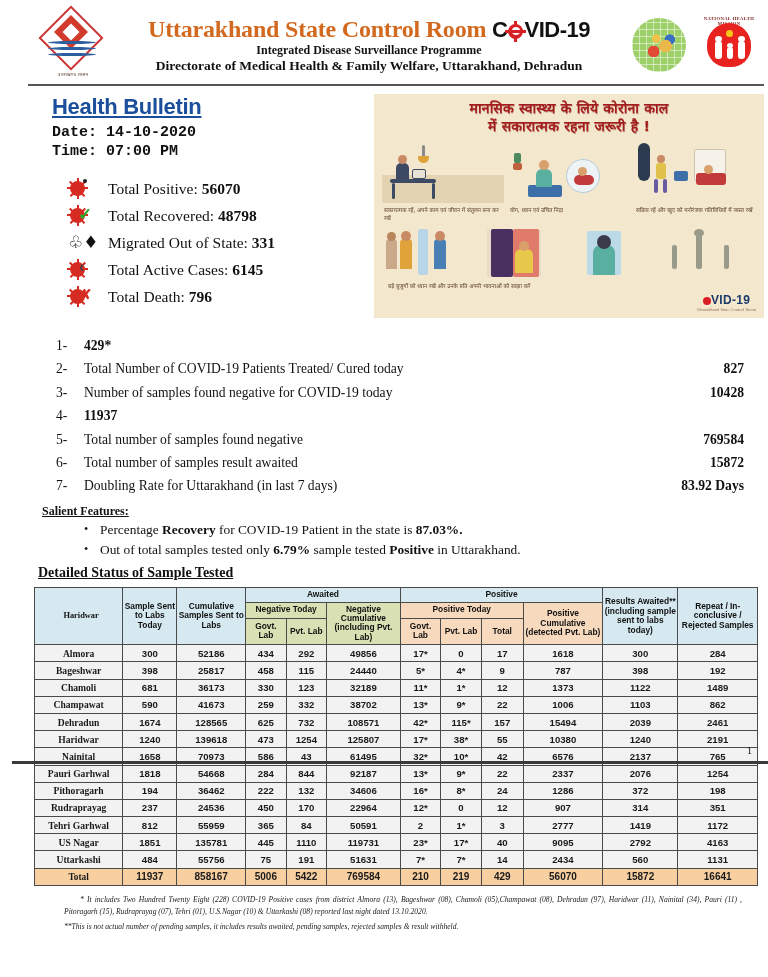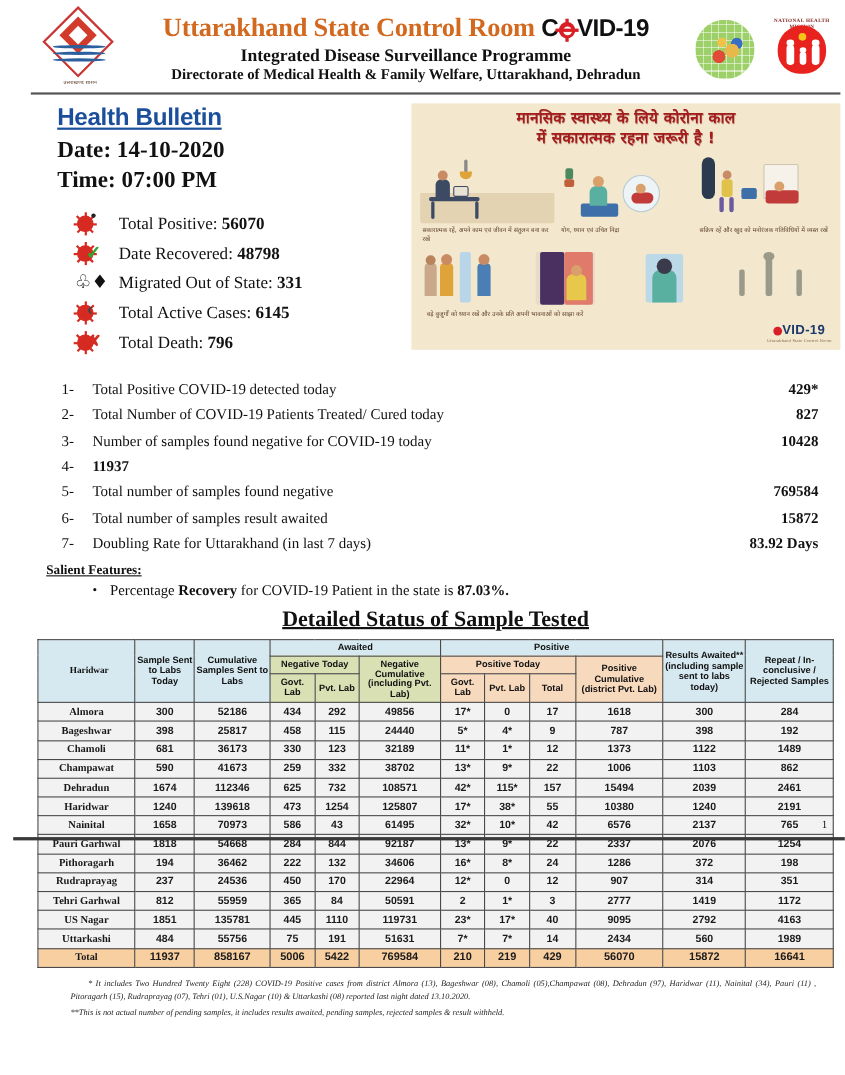--- a/index.html
+++ b/index.html
@@ -118,21 +118,21 @@
   }
   .covid-o i {
     position: absolute;
     left: 3.5px; top: 3.5px;
     width: 8px; height: 8px;
     border-radius: 50%;
     background: #fff;
     display: block;
   }
   .title-line2 {
-    font-size: 16px;
+    font-size: 12px;
     font-weight: bold;
     margin-top: 2px;
     line-height: 1.15;
   }
   .title-line3 {
     font-size: 13.5px;
     font-weight: bold;
     line-height: 1.15;
   }
   .logo-globe {
@@ -210,23 +210,24 @@
   .hb-title {
     font-family: "Liberation Sans", sans-serif;
     font-size: 22px;
     font-weight: bold;
     color: #1b4f9c;
     text-decoration: underline;
     letter-spacing: -0.3px;
     margin-bottom: 3px;
   }
   .hb-date, .hb-time {
-    font-size: 21px;
+    font-size: 15px;
     font-weight: bold;
     line-height: 1.28;
+    font-family: Liberation Mono, monospace;
   }
   .stats {
     margin-top: 14px;
   }
   .stat-row {
     display: flex;
     align-items: center;
     height: 27px;
     padding-left: 14px;
   }
@@ -416,22 +417,22 @@
     line-height: 1.55;
     position: relative;
   }
   .salient li::before {
     content: "\2022";
     position: absolute;
     left: -16px;
     font-size: 12px;
   }
   .detailed-title {
-    text-align: center;
-    font-size: 20px;
+    text-align: left;
+    font-size: 14px;
     font-weight: bold;
     text-decoration: underline;
     margin-top: 4px;
   }
 
   
   .tbl-wrap {
     margin: 6px 22px 0 22px;
   }
   table.dt {
@@ -581,21 +582,21 @@
           </span>
         </div>
 
         <div class="stat-row">
           <span class="stat-icon">
             <span class="virus"></span>
               <span class="spike-d"></span>
               <span class="ov-check">✓</span>
           </span>
           <span class="stat-label">
-            <span>Date Recovered:</span>
+            <span>Total Recovered:</span>
             <b>48798</b>
           </span>
         </div>
 
         <div class="stat-row">
           <span class="stat-icon">
             <span class="mig-icon">♧♦</span>
           </span>
           <span class="stat-label">
             <span>Migrated Out of State:</span>
@@ -723,21 +724,20 @@
         </div>
       </div>
 
       <div class="pcap" style="padding-left:6px;width:200px;">बड़े बुजुर्गों को ध्यान रखें और उनके प्रति अपनी भावनाओं को साझा करें</div>
     </div>
   </div>
 
   <div class="numlist">
     <div class="num-row">
       <span class="num-idx">1-</span>
-      <span class="num-txt">Total Positive COVID-19 detected today</span>
       <span class="num-val">429*</span>
     </div>
     <div class="num-row">
       <span class="num-idx">2-</span>
       <span class="num-txt">Total Number of COVID-19 Patients Treated/ Cured today</span>
       <span class="num-val">827</span>
     </div>
     <div class="num-row">
       <span class="num-idx">3-</span>
       <span class="num-txt">Number of samples found negative for COVID-19 today</span>
@@ -761,20 +761,21 @@
       <span class="num-idx">7-</span>
       <span class="num-txt">Doubling Rate for Uttarakhand (in last 7 days)</span>
       <span class="num-val">83.92 Days</span>
     </div>
   </div>
 
   <div class="salient">
     <div class="salient-h">Salient Features:</div>
     <ul>
       <li><span>Percentage </span><b>Recovery</b><span> for COVID-19 Patient in the state is </span><b>87.03%.</b></li>
+      <li><span>Out of total samples tested only </span><b>6.79%</b><span> sample tested </span><b>Positive</b><span> in Uttarakhand.</span></li>
     </ul>
     <div class="detailed-title">Detailed Status of Sample Tested</div>
   </div>
 
   <div class="tbl-wrap">
     <table class="dt">
       <colgroup>
         <col style="width:12.2%">
           <col style="width:7.5%">
           <col style="width:9.5%">
@@ -795,21 +796,21 @@
           <th class="h-blue th-small" rowspan="3">Cumulative Samples Sent to Labs</th>
           <th class="h-blue" colspan="3">Awaited</th>
           <th class="h-blue" colspan="4">Positive</th>
           <th class="h-blue" rowspan="3">Results Awaited** (including sample sent to labs today)</th>
           <th class="h-blue" rowspan="3">Repeat / In-conclusive / Rejected Samples</th>
         </tr>
         <tr>
           <th class="h-green" colspan="2">Negative Today</th>
           <th class="h-green" rowspan="2">Negative Cumulative (including Pvt. Lab)</th>
           <th class="h-orange" colspan="3">Positive Today</th>
-          <th class="h-orange" rowspan="2">Positive Cumulative (district Pvt. Lab)</th>
+          <th class="h-orange" rowspan="2">Positive Cumulative (detected Pvt. Lab)</th>
         </tr>
         <tr>
           <th class="h-green">Govt. Lab</th>
           <th class="h-green">Pvt. Lab</th>
           <th class="h-orange">Govt. Lab</th>
           <th class="h-orange">Pvt. Lab</th>
           <th class="h-orange">Total</th>
         </tr>
       </thead>
       <tbody>
@@ -865,21 +866,21 @@
           <td>13*</td>
           <td>9*</td>
           <td>22</td>
           <td>1006</td>
           <td>1103</td>
           <td>862</td>
         </tr>
         <tr>
           <td class="district">Dehradun</td>
           <td>1674</td>
-          <td>112346</td>
+          <td>128565</td>
           <td>625</td>
           <td>732</td>
           <td>108571</td>
           <td>42*</td>
           <td>115*</td>
           <td>157</td>
           <td>15494</td>
           <td>2039</td>
           <td>2461</td>
         </tr>
@@ -986,21 +987,21 @@
           <td>484</td>
           <td>55756</td>
           <td>75</td>
           <td>191</td>
           <td>51631</td>
           <td>7*</td>
           <td>7*</td>
           <td>14</td>
           <td>2434</td>
           <td>560</td>
-          <td>1989</td>
+          <td>1131</td>
         </tr>
         <tr class="total">
           <td class="district">Total</td>
           <td>11937</td>
           <td>858167</td>
           <td>5006</td>
           <td>5422</td>
           <td>769584</td>
           <td>210</td>
           <td>219</td>

